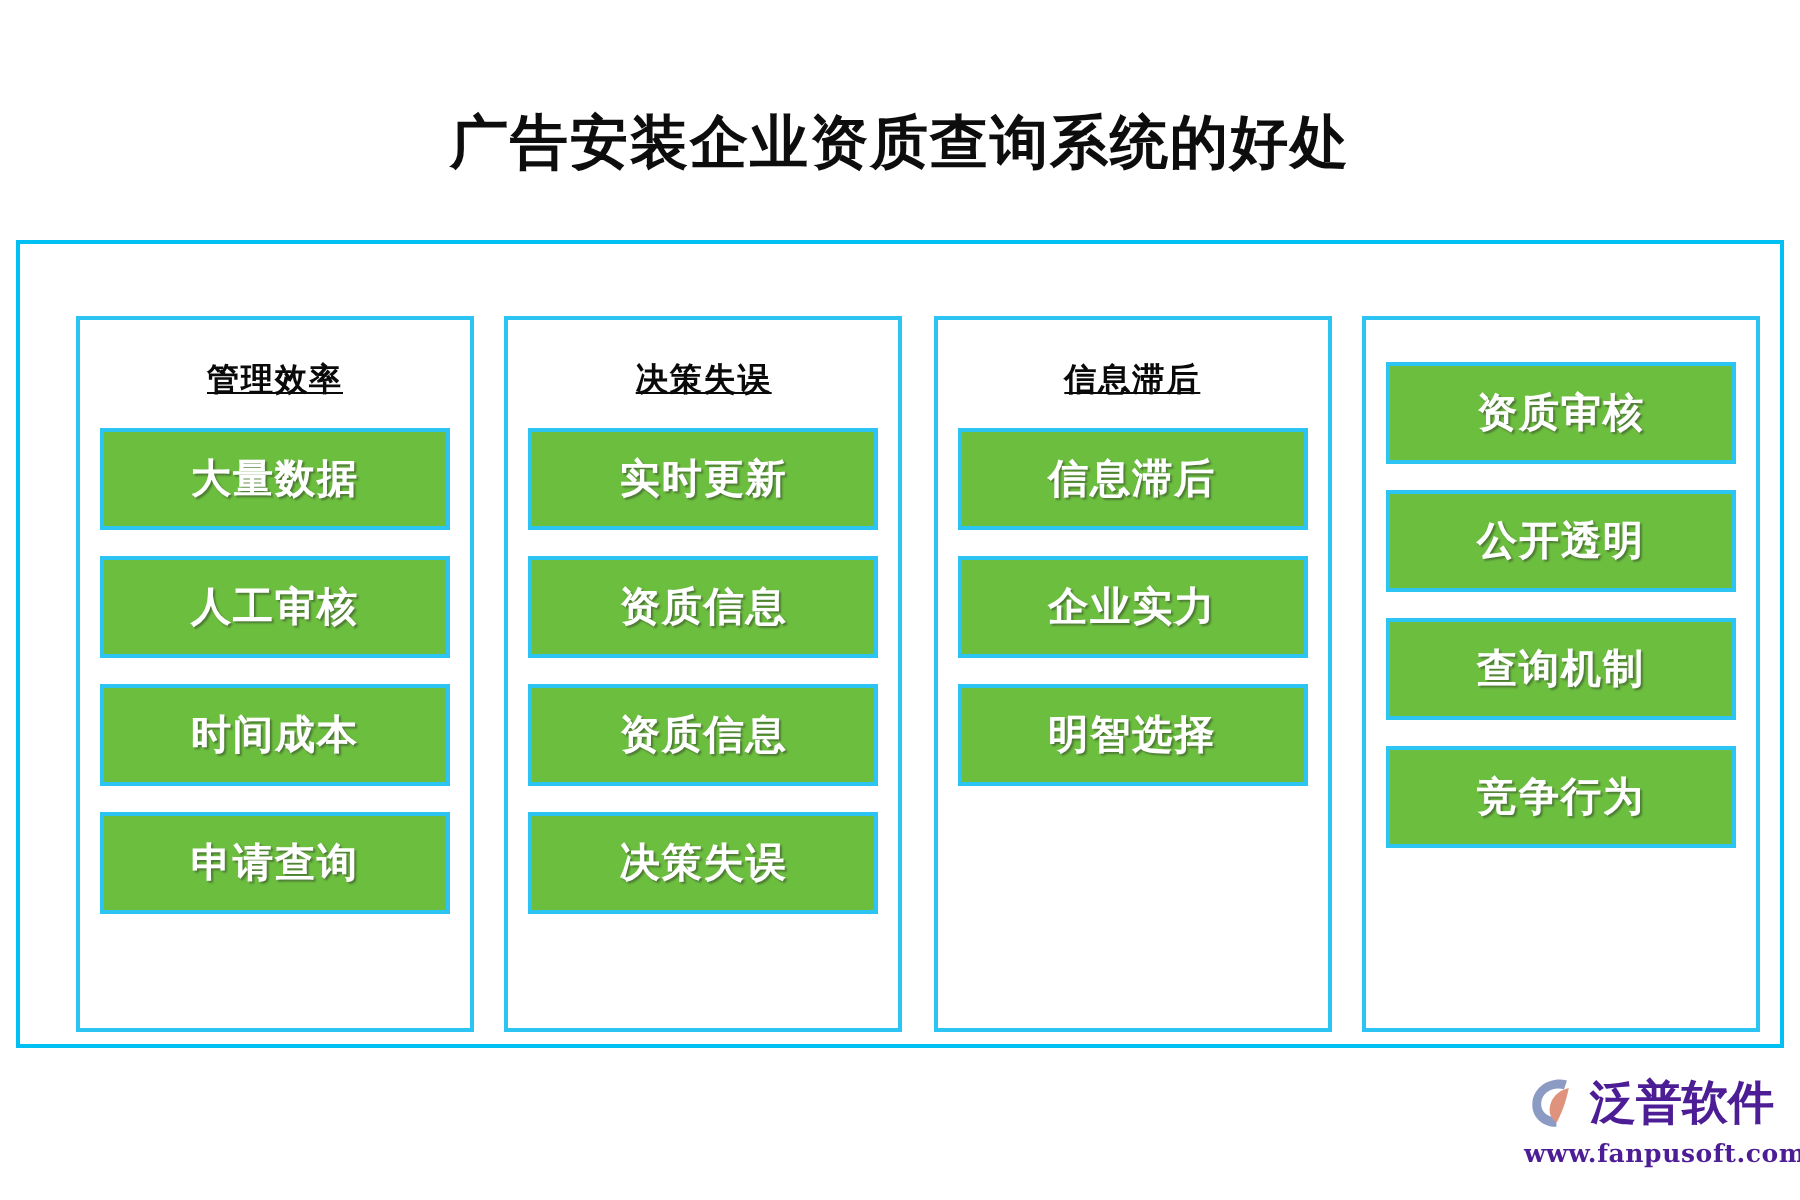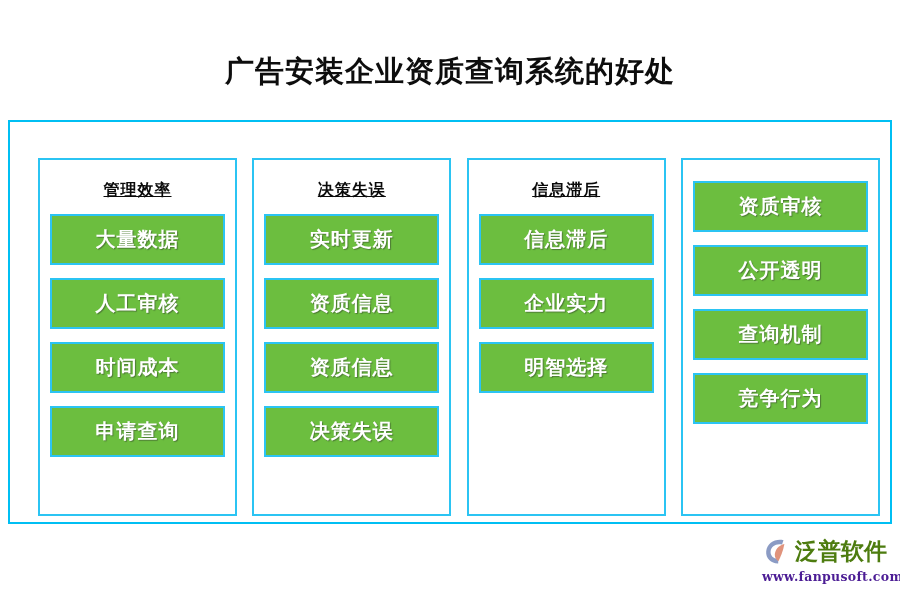--- a/index.html
+++ b/index.html
@@ -123,21 +123,21 @@
     height: 34px;
   }
   .logo-mark {
     width: 30px;
     height: 30px;
     flex: 0 0 auto;
   }
   .logo-word {
     font-size: 23px;
     font-weight: bold;
-    color: #4d7c0f;
+    color: #4c1d95;
     font-family: Liberation Serif, serif;
     letter-spacing: 0px;
     line-height: 1;
     white-space: nowrap;
   }
   .logo-url {
     margin-top: 1px;
     font-size: 12.5px;
     font-weight: bold;
     color: #4c1d95;

